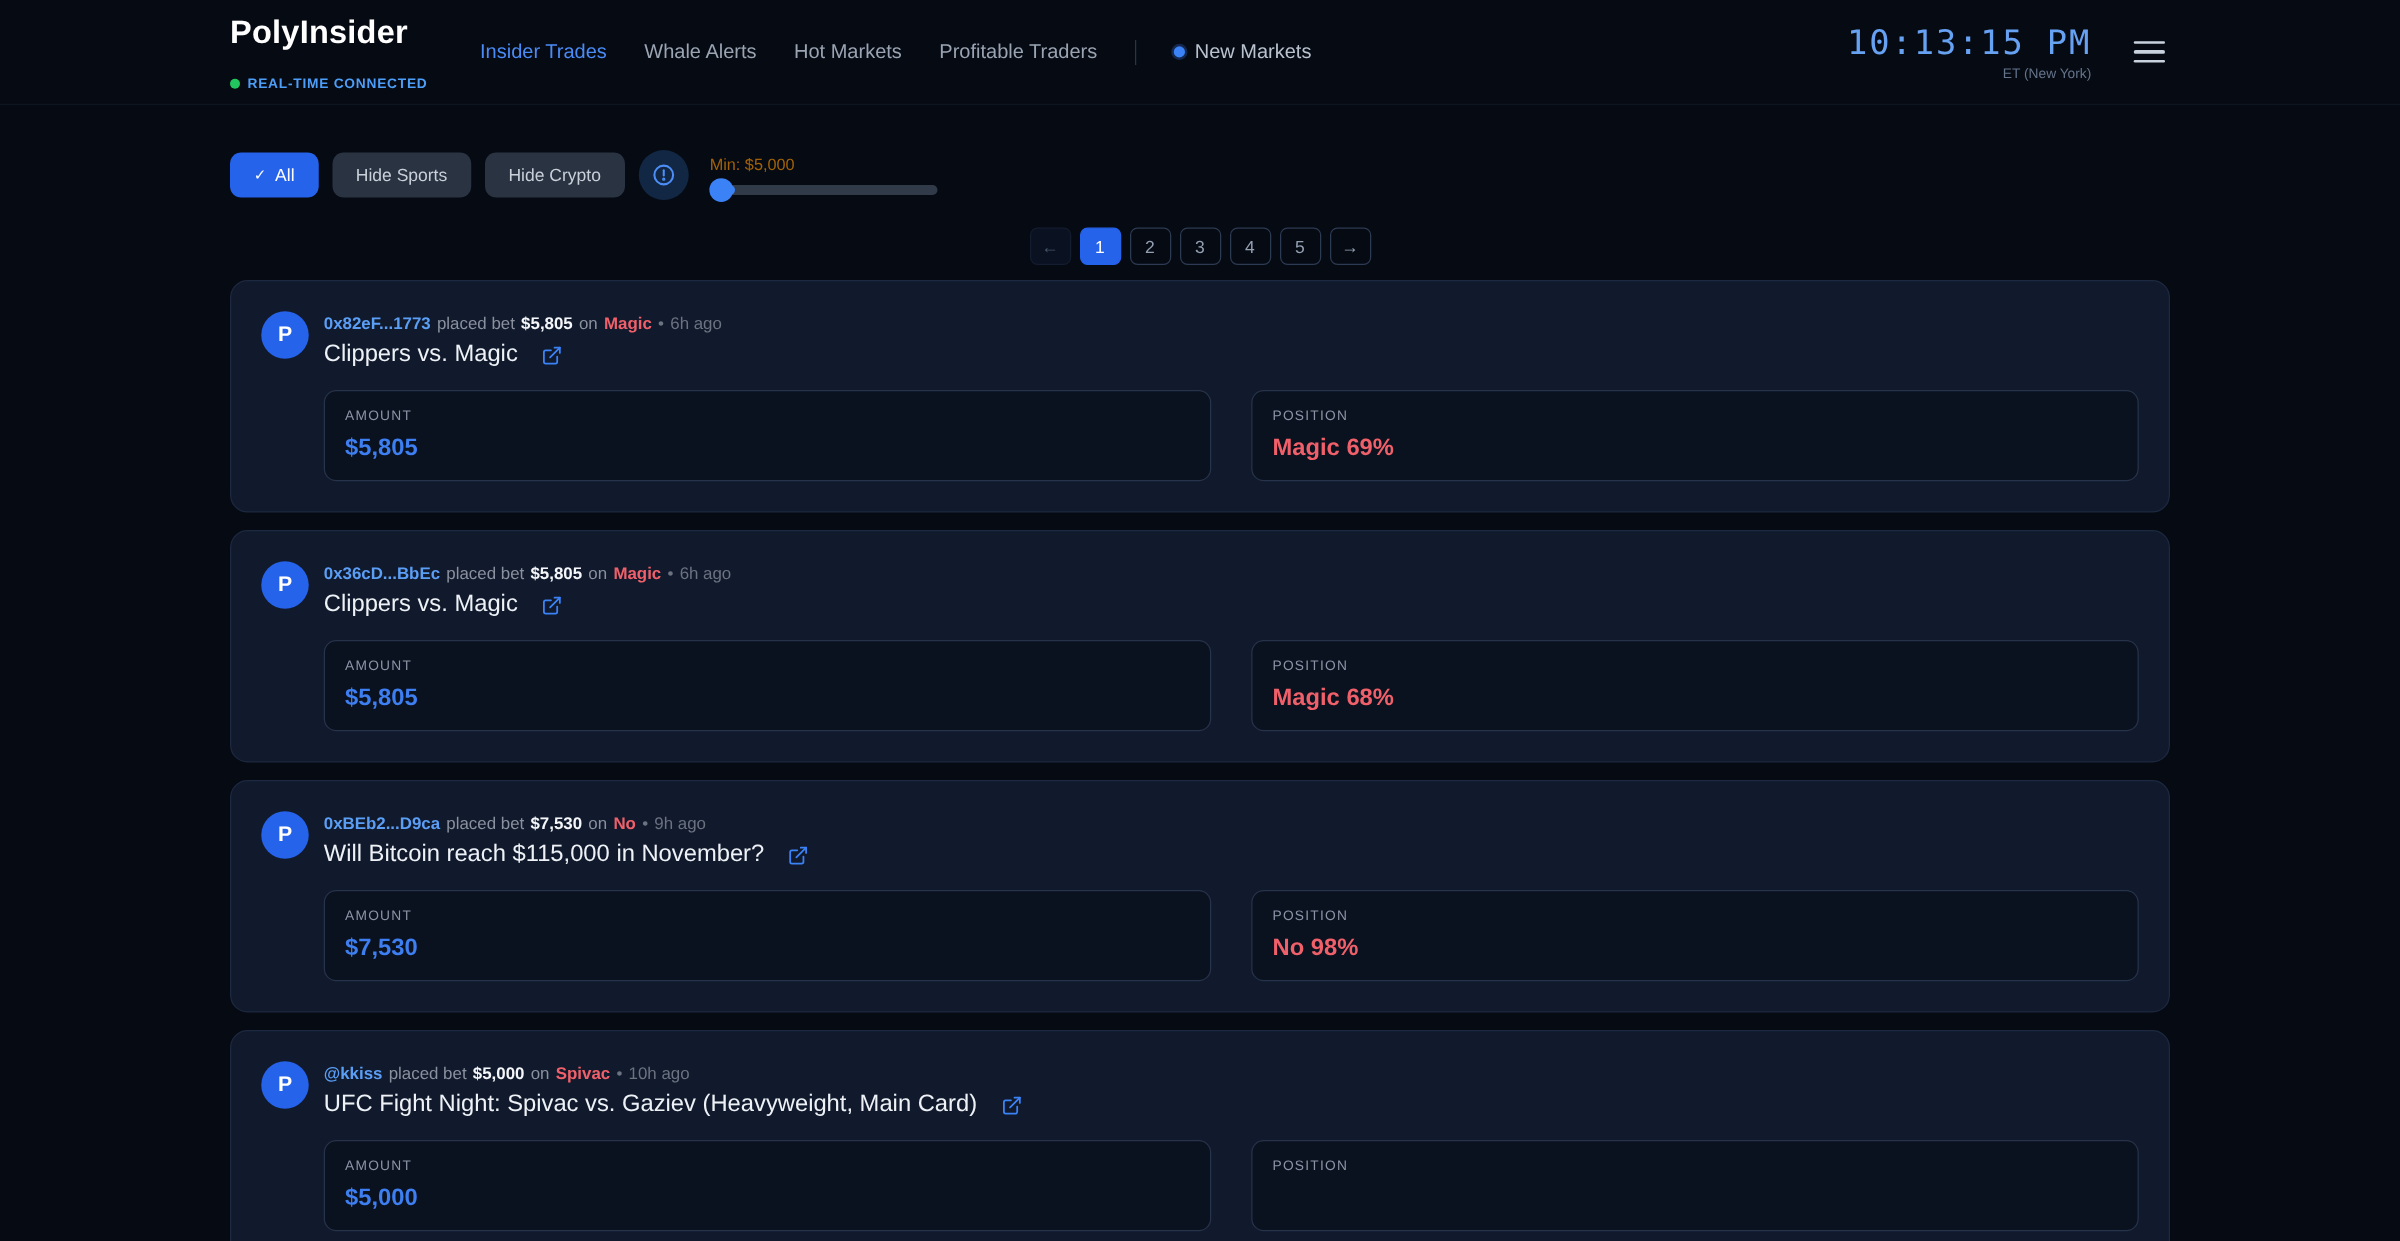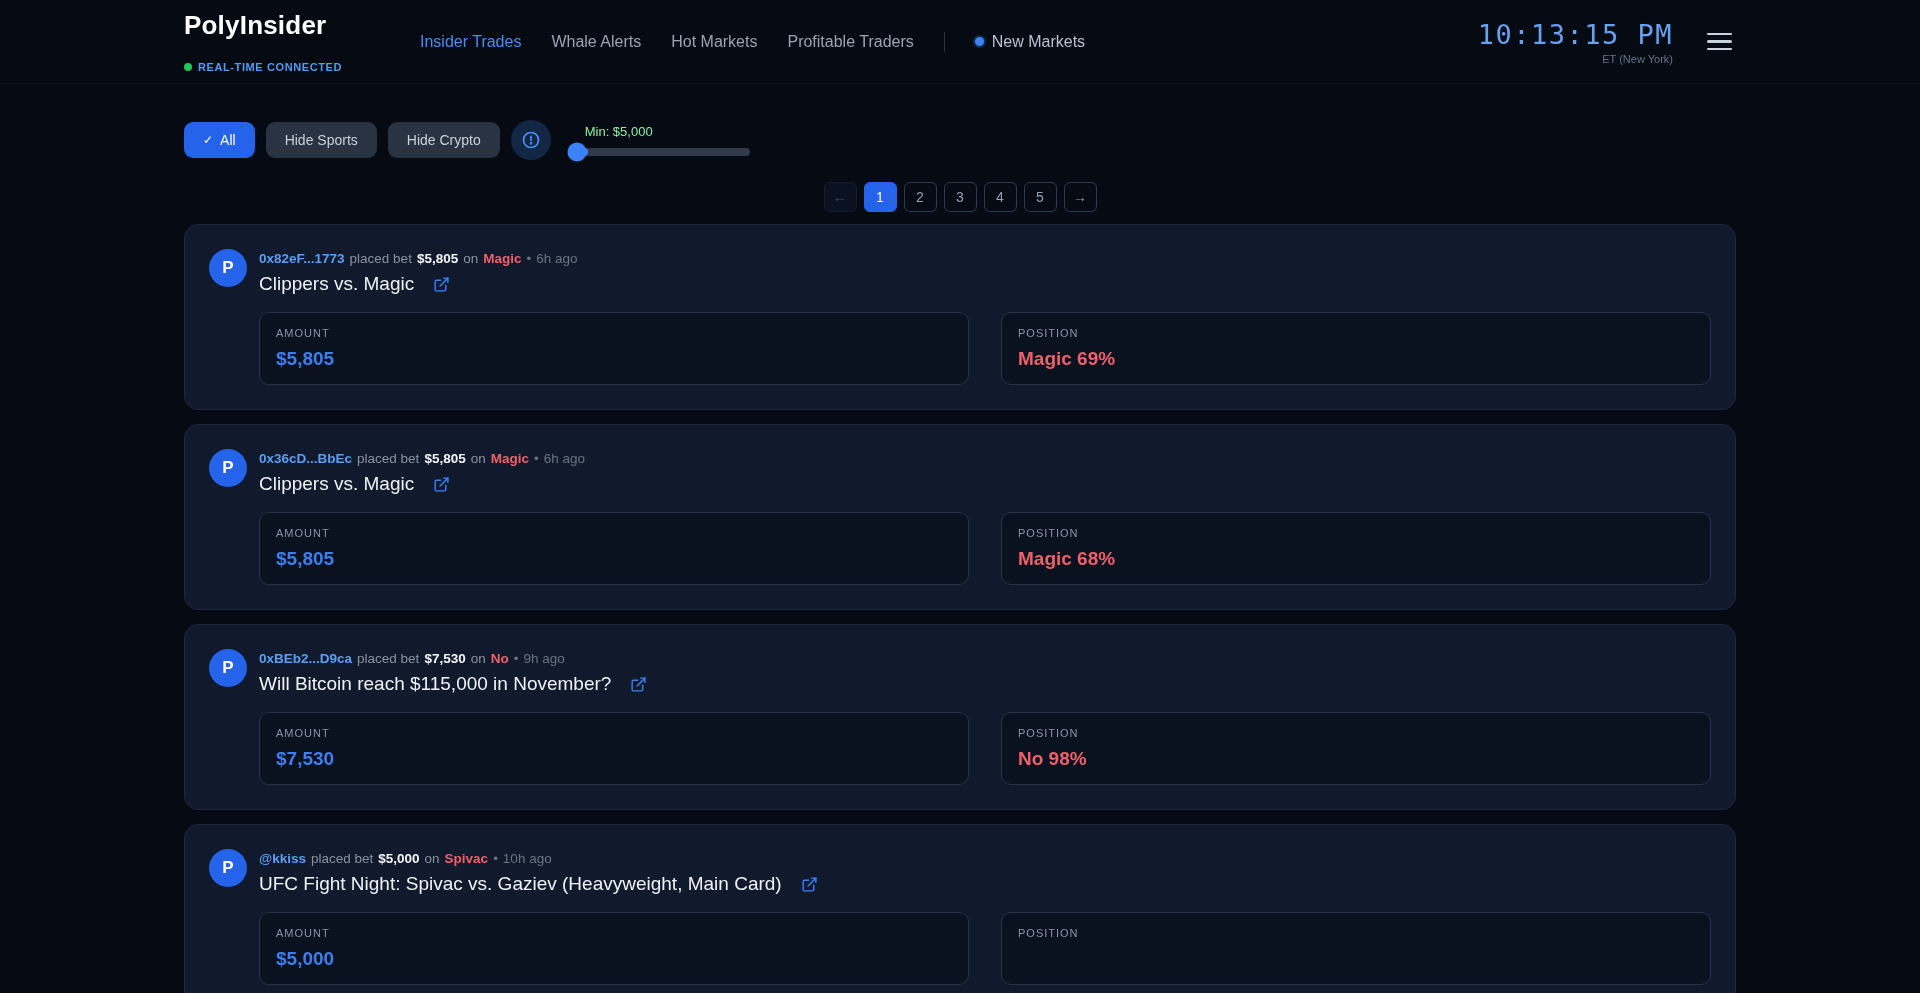--- a/index.html
+++ b/index.html
@@ -19,21 +19,21 @@
   }
   .hwrap { width:1552px; margin:0 auto; display:flex; align-items:center; }
   .logo-block { display:flex; flex-direction:column; gap:20px; cursor:pointer; }
   .logo-text { font-size:26px; font-weight:bold; color:#ffffff; letter-spacing:0.2px; }
   .status-row { display:flex; align-items:center; gap:6px; }
   .dot { border-radius:50%; display:inline-block; }
   .dot.green { width:8px; height:8px; background:#22c55e; }
   .dot.blue  { width:9px; height:9px; background:#3b82f6; box-shadow:0 0 0 2px rgba(59,130,246,0.25); }
   .status-text { font-size:11px; font-weight:bold; color:#4c9ef8; letter-spacing:0.6px; }
 
-  nav { display:flex; align-items:center; gap:30px; margin-left:78px; }
+  nav { display:flex; align-items:center; gap:30px; margin-left:42px; }
   .nav-item { font-size:16px; color:#9aa4b2; cursor:pointer; text-decoration:none; white-space:nowrap; }
   .nav-item.active { color:#4a8cf7; }
   .nav-item.new-markets { display:flex; align-items:center; gap:8px; color:#b9c2ce; }
   .nav-divider { width:1px; height:20px; background:#2a3444; }
 
   .spacer { flex:1; }
   .clock-block { display:flex; flex-direction:column; align-items:flex-end; gap:3px; }
   .clock-time {
     font-family:"DejaVu Sans Mono", monospace;
     font-size:27px; font-weight:normal; color:#66a1f2; letter-spacing:1.5px;
@@ -50,21 +50,21 @@
     font-family:inherit; display:flex; align-items:center; gap:7px;
   }
   .chip.active { background:#2563eb; color:#ffffff; }
   .chip .check { font-size:12px; }
   .info-btn {
     width:40px; height:40px; border-radius:50%; border:none; cursor:pointer;
     background:#122743; display:flex; align-items:center; justify-content:center;
   }
   .info-btn svg { width:20px; height:20px; stroke:#4c8df6; }
   .slider-group { margin-left:6px; display:flex; flex-direction:column; gap:9px; }
-  .slider-label { font-size:13px; color:#86efac;margin-left:17px; }
+  .slider-label { font-size:13px; color:#a16207; }
   .slider-track {
     position:relative; width:182px; height:8px; border-radius:4px;
     background:#313a49; cursor:pointer;
   }
   .slider-fill { position:absolute; left:0; top:0; height:8px; width:20px; border-radius:4px; background:#3b82f6; }
   .slider-thumb {
     position:absolute; left:9px; top:50%; transform:translate(-50%,-50%);
     width:19px; height:19px; border-radius:50%; background:#3b82f6; cursor:grab;
   }
 

